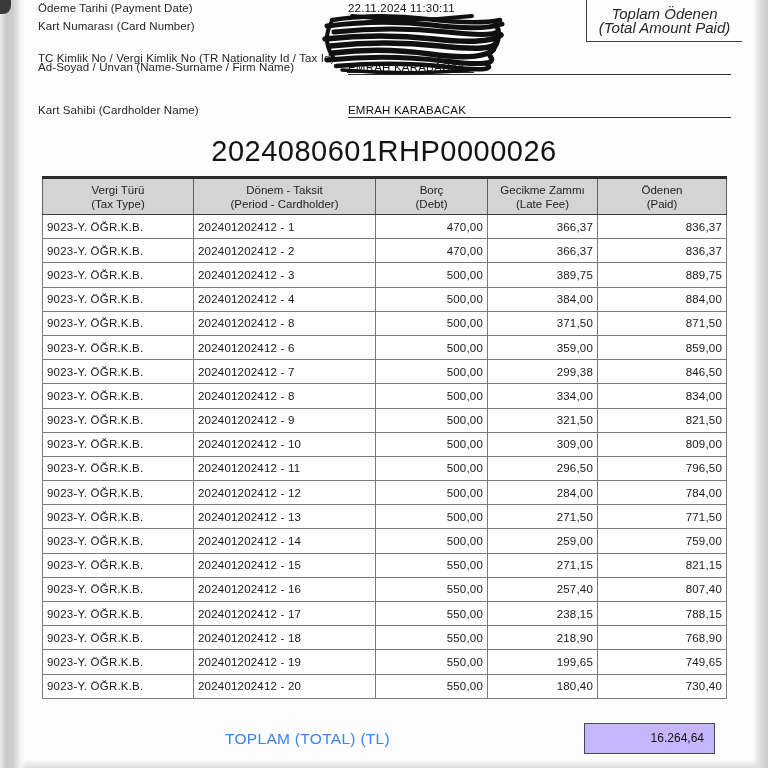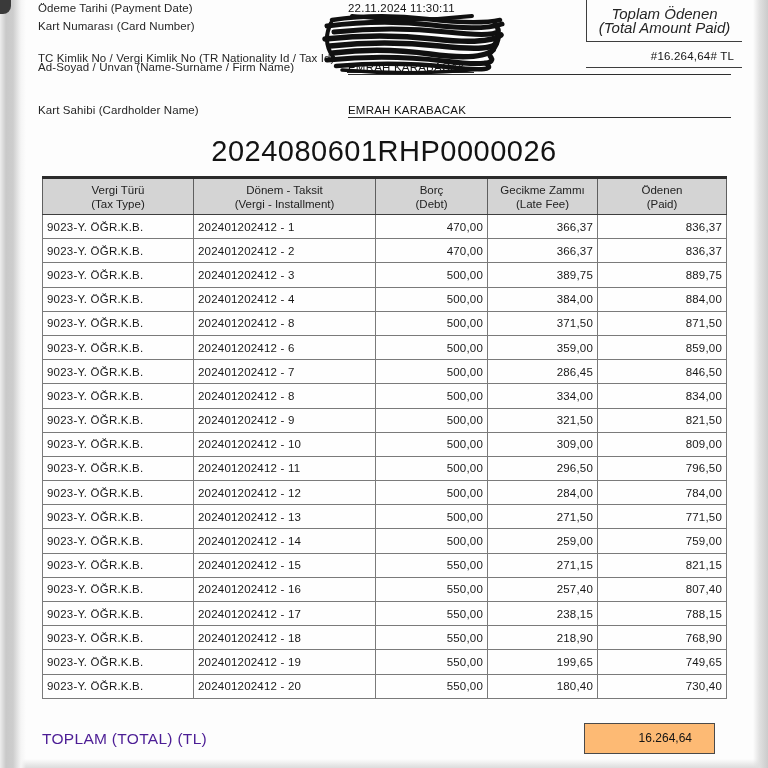--- a/index.html
+++ b/index.html
@@ -44,24 +44,24 @@
     border:1.5px solid #3e3e3e; border-top:3px solid #2c2c2c; table-layout:fixed; }
   table.inst th { background:#d4d4d4; border:1px solid #5f5f5f; border-bottom:1.5px solid #3e3e3e;
     font-weight:normal; font-size:11.5px; line-height:14px; height:37px; color:#222; padding:2px; }
   table.inst td { border:1px solid #7a7a7a; font-size:11.5px; height:24.2px; color:#181818;
     letter-spacing:0.2px; padding:0 4px; background:#fefefe; }
   td.c0, td.c1 { text-align:left; }
   td.c2, td.c3, td.c4 { text-align:right; padding-right:14px; }
 
   
   .table-footer { position:absolute; left:42px; top:723px; width:684px; display:flex; }
-  .footer-label { width:542px; text-align:left; font-size:15.5px; line-height:31px;
-    padding-right:11px; color:#4c1d95; letter-spacing:0.3px; }
+  .footer-label { width:542px; text-align:center; font-size:15.5px; line-height:31px;
+    padding-right:11px; color:#3b82f6; letter-spacing:0.3px; }
   .footer-box { width:131px; height:31px; border:1.5px solid #4a4a4a; font-size:12px;
-    line-height:28px; text-align:right; padding-right:22px; color:#141414; background:#fdba74; }
+    line-height:28px; text-align:right; padding-right:10px; color:#141414; background:#c4b5fd; }
 </style>
 </head>
 <body>
 
 <div class="page">
 
   <div class="edge-left"></div>
   <div class="edge-right"></div>
   <div class="edge-bottom"></div>
   <div class="corner-tl"></div>
@@ -106,21 +106,20 @@
         <path d="M30,3 Q90,10 150,3" stroke-width="4"></path>
       </g>
     </svg>
     <div class="short-underline"></div>
 
     <div class="total-box">
       <div class="tb-head">
         <div class="tb-line">Toplam Ödenen</div>
         <div class="tb-line">(Total Amount Paid)</div>
       </div>
-      <div class="tb-val">#16.264,64# TL</div>
     </div>
   </div>
 
   <div class="doc-title">2024080601RHP0000026</div>
 
   <table class="inst">
     <colgroup>
       <col style="width:151px">
         <col style="width:182px">
         <col style="width:112px">
@@ -128,21 +127,21 @@
         <col style="width:129px">
     </colgroup>
     <thead>
       <tr id="thead-row">
           <th>
             <div>Vergi Türü</div>
             <div>(Tax Type)</div>
           </th>
           <th>
             <div>Dönem - Taksit</div>
-            <div>(Vergi - Installment)</div>
+            <div>(Period - Cardholder)</div>
           </th>
           <th>
             <div>Borç</div>
             <div>(Debt)</div>
           </th>
           <th>
             <div>Gecikme Zammı</div>
             <div>(Late Fee)</div>
           </th>
           <th>
@@ -191,21 +190,21 @@
           <td class="c0">9023-Y. ÖĞR.K.B.</td>
           <td class="c1">202401202412 - 6</td>
           <td class="c2">500,00</td>
           <td class="c3">359,00</td>
           <td class="c4">859,00</td>
         </tr>
         <tr>
           <td class="c0">9023-Y. ÖĞR.K.B.</td>
           <td class="c1">202401202412 - 7</td>
           <td class="c2">500,00</td>
-          <td class="c3">286,45</td>
+          <td class="c3">299,38</td>
           <td class="c4">846,50</td>
         </tr>
         <tr>
           <td class="c0">9023-Y. ÖĞR.K.B.</td>
           <td class="c1">202401202412 - 8</td>
           <td class="c2">500,00</td>
           <td class="c3">334,00</td>
           <td class="c4">834,00</td>
         </tr>
         <tr>

